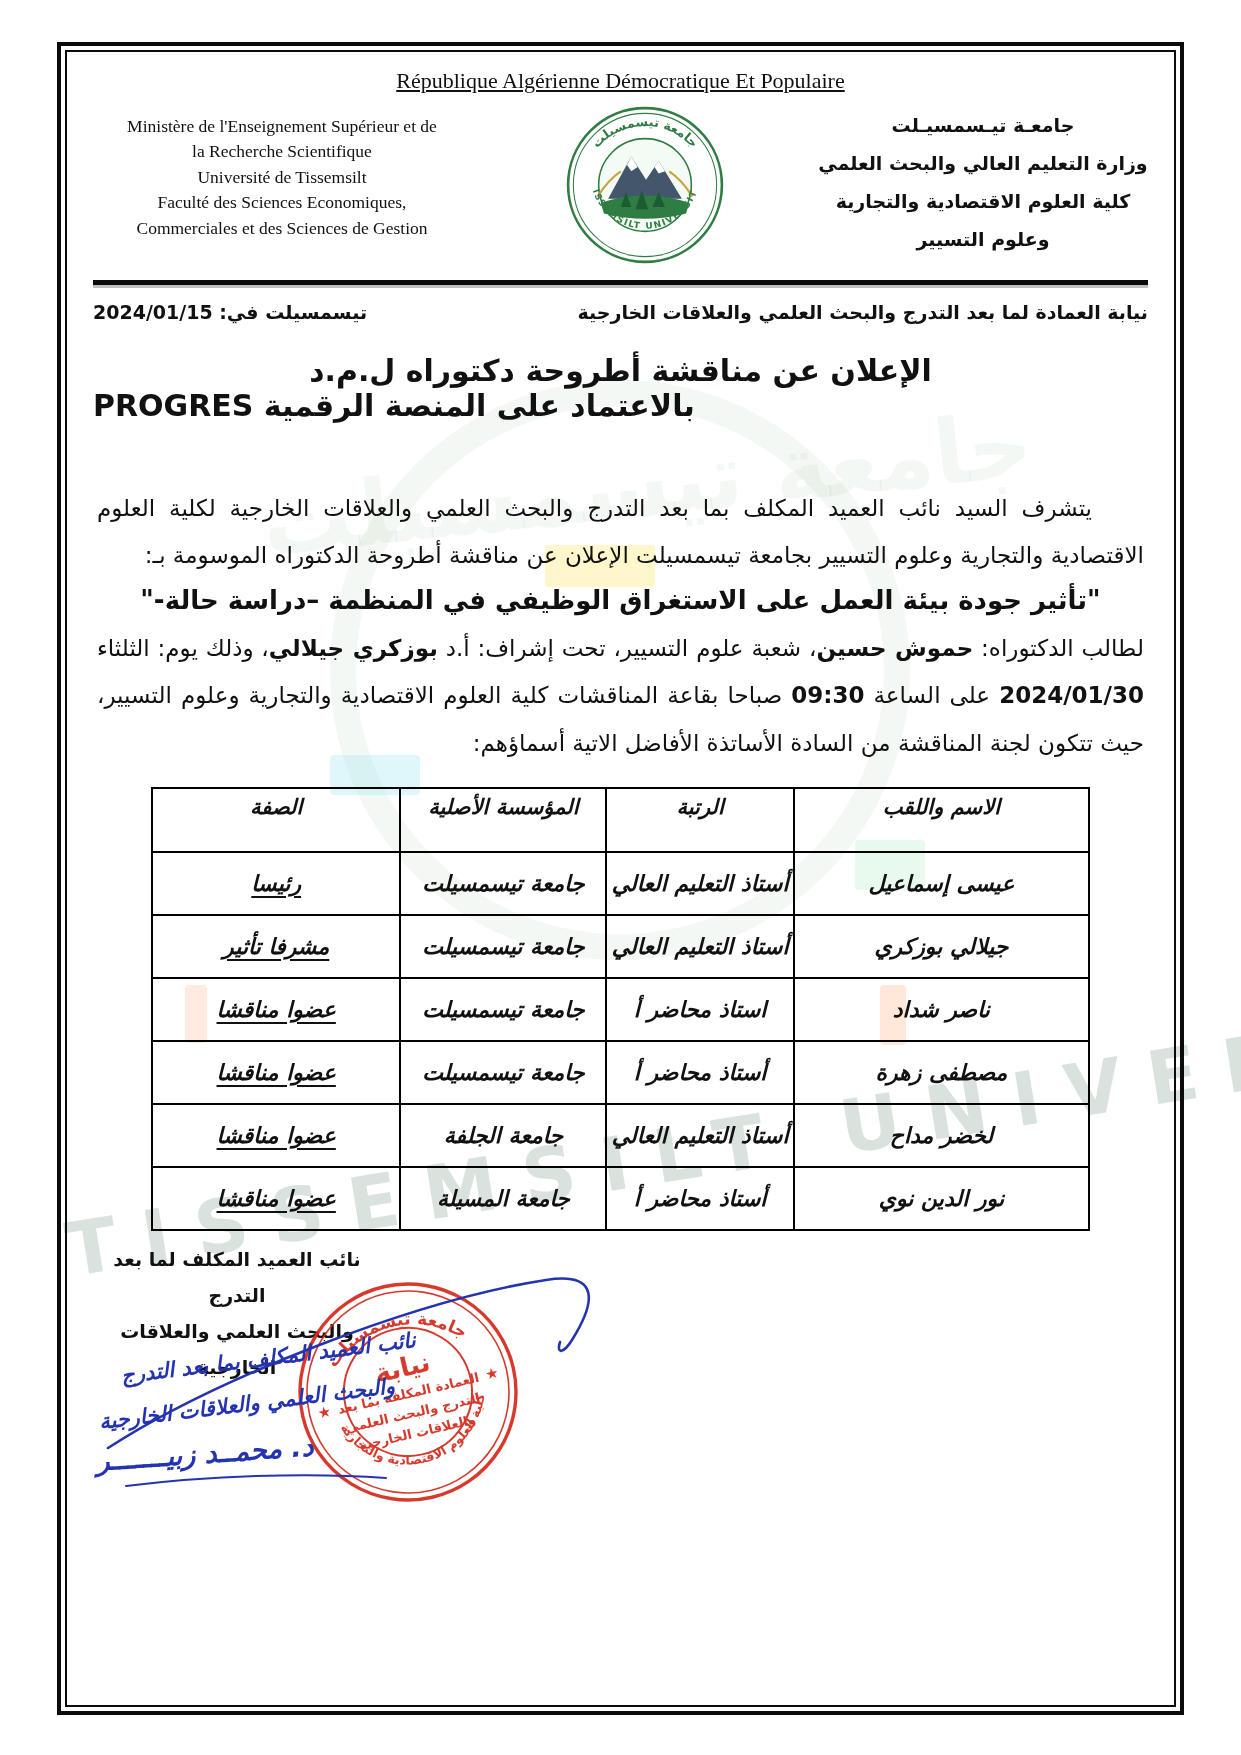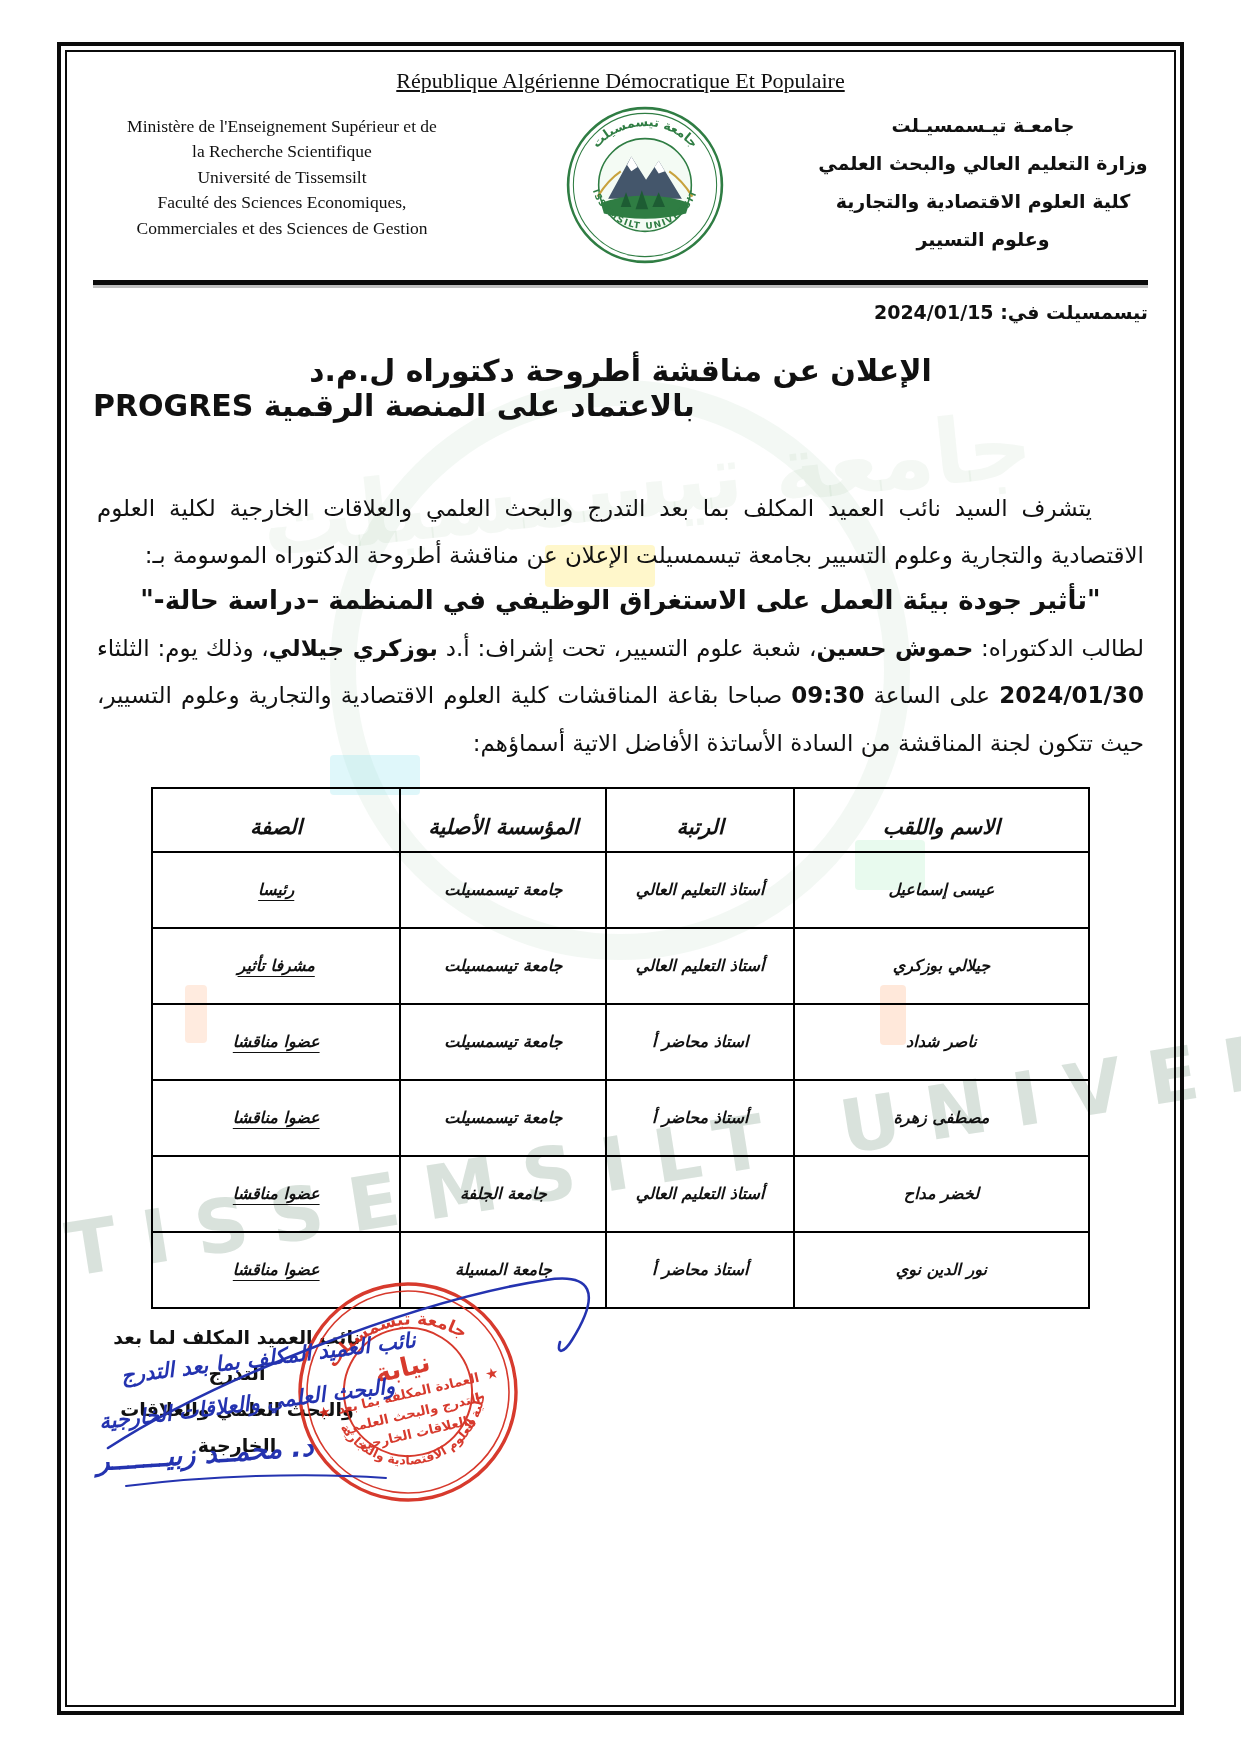--- a/index.html
+++ b/index.html
@@ -74,22 +74,22 @@
   .b { font-weight: bold; }
   
   table.jury {
     width: 89%; margin: 20px auto 0 auto; direction: rtl;
     border-collapse: collapse; border: 2px solid #000;
   }
   table.jury th, table.jury td {
     border: 2px solid #000; text-align: center; vertical-align: middle;
     font-weight: bold; font-style: italic;
   }
-  table.jury th { height: 64px; font-size: 21px; vertical-align: top; padding-top: 26px; }
-  table.jury td { height: 76px; font-size: 16px; }
+  table.jury th { height: 64px; font-size: 21px; vertical-align: top; padding-top: 6px; }
+  table.jury td { height: 63px; font-size: 22px; }
   td.role-cell span { text-decoration: underline; text-underline-offset: 5px; }
   
   .sig-title {
     width: 276px; margin-right: auto; margin-left: 6px; margin-top: 10px;
     direction: rtl; text-align: center; font-size: 19px; font-weight: bold; line-height: 1.9;
   }
   
   .stamp { position: absolute; left: 288px; top: 1272px; z-index: 2; transform: rotate(-13deg); opacity: 0.92; }
   .signature-svg { position: absolute; left: 86px; top: 1258px; z-index: 3; }
   .hand { position: absolute; z-index: 3; color: #2433b0; direction: rtl; font-style: italic; font-weight: bold; white-space: nowrap; }
@@ -159,20 +159,21 @@
         <div>جامعـة تيـسمسيـلت</div>
         <div>وزارة التعليم العالي والبحث العلمي</div>
         <div>كلية العلوم الاقتصادية والتجارية</div>
         <div>وعلوم التسيير</div>
       </div>
     </div>
 
     <div class="thick-rule"></div>
 
     <div class="dateline">
+      <div class="right">نيابة العمادة لما بعد التدرج والبحث العلمي والعلاقات الخارجية</div>
       <div class="left">تيسمسيلت في: 2024/01/15</div>
     </div>
 
     <div class="main-title">الإعلان عن مناقشة أطروحة دكتوراه ل.م.د</div>
     <div class="main-title2">بالاعتماد على المنصة الرقمية PROGRES</div>
 
     <p class="para first">يتشرف السيد نائب العميد المكلف بما بعد التدرج والبحث العلمي والعلاقات الخارجية لكلية العلوم الاقتصادية والتجارية وعلوم التسيير بجامعة تيسمسيلت الإعلان عن مناقشة أطروحة الدكتوراه الموسومة بـ:</p>
 
     <div class="thesis-title">"تأثير جودة بيئة العمل على الاستغراق الوظيفي في المنظمة –دراسة حالة-"</div>
 

